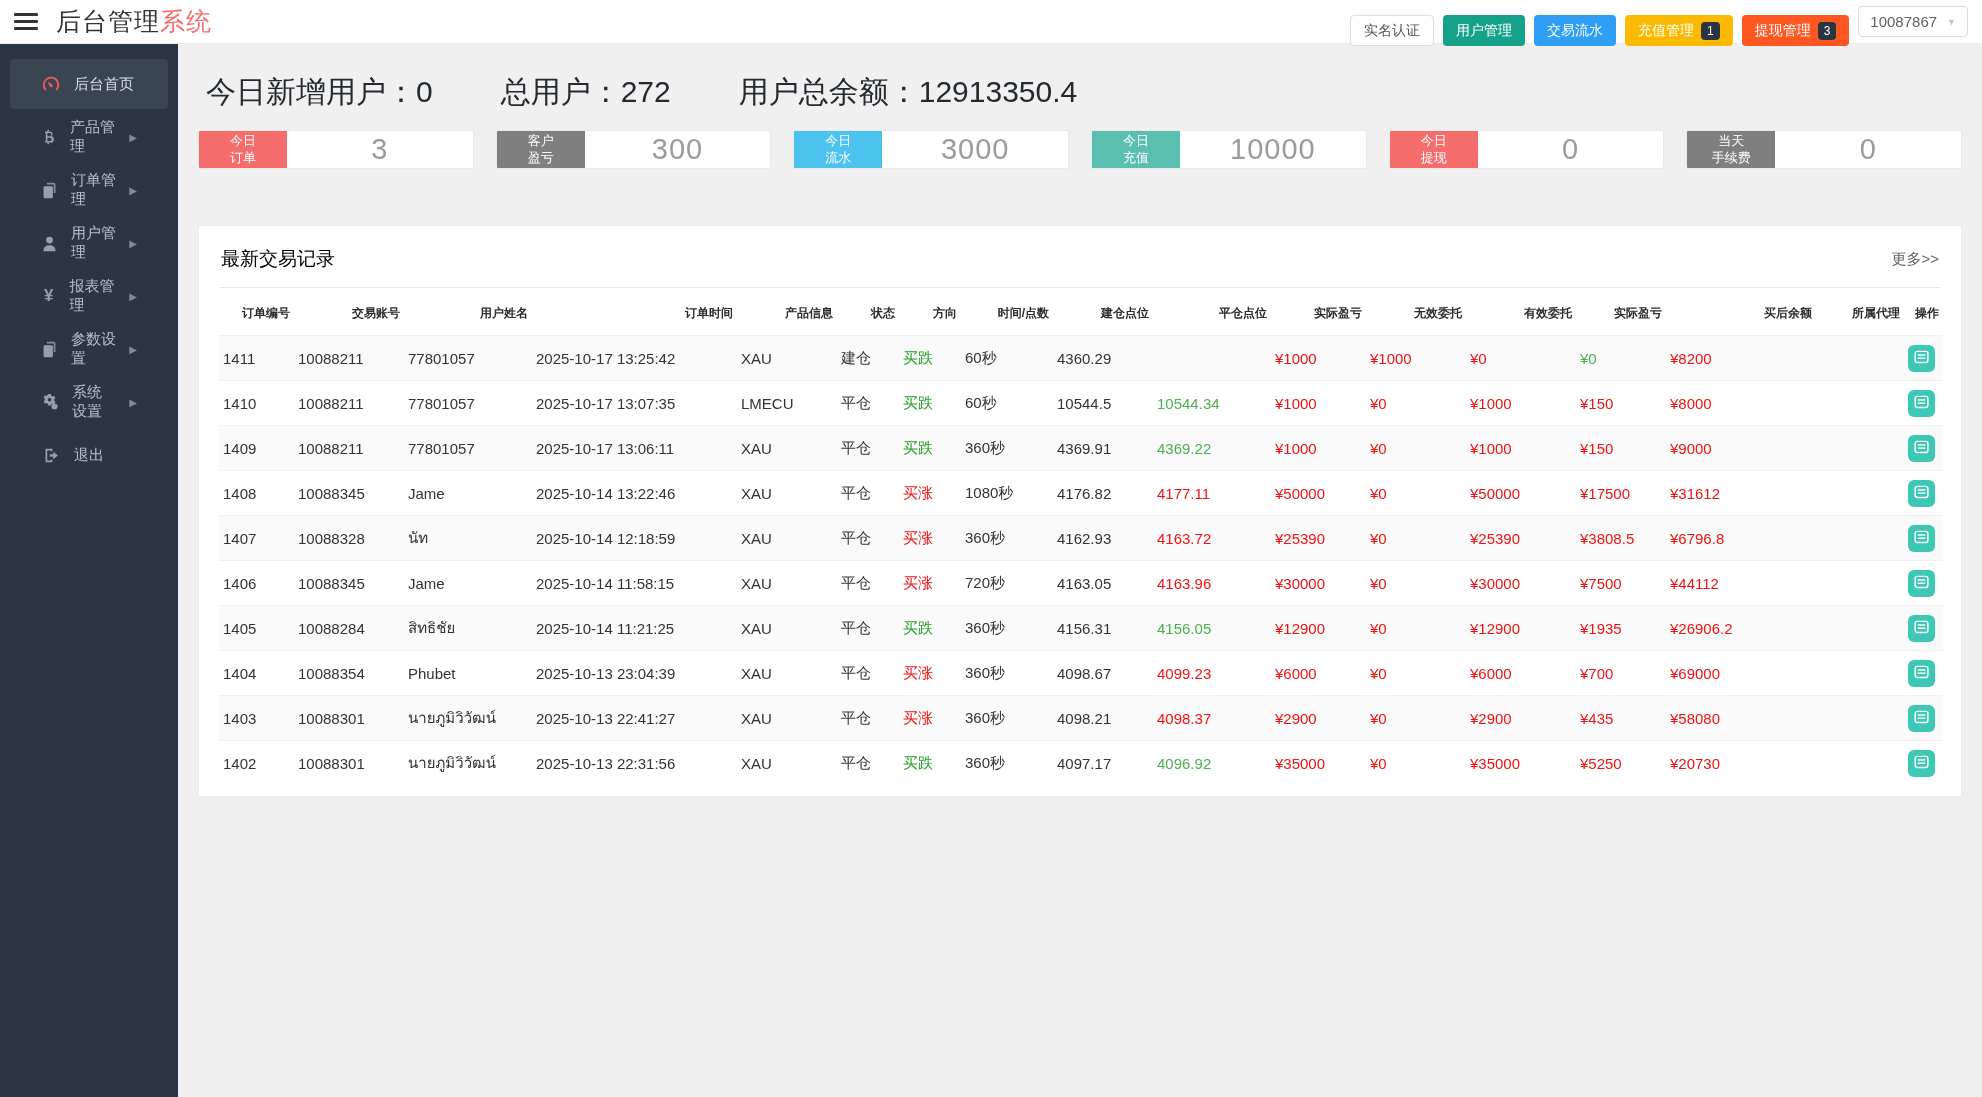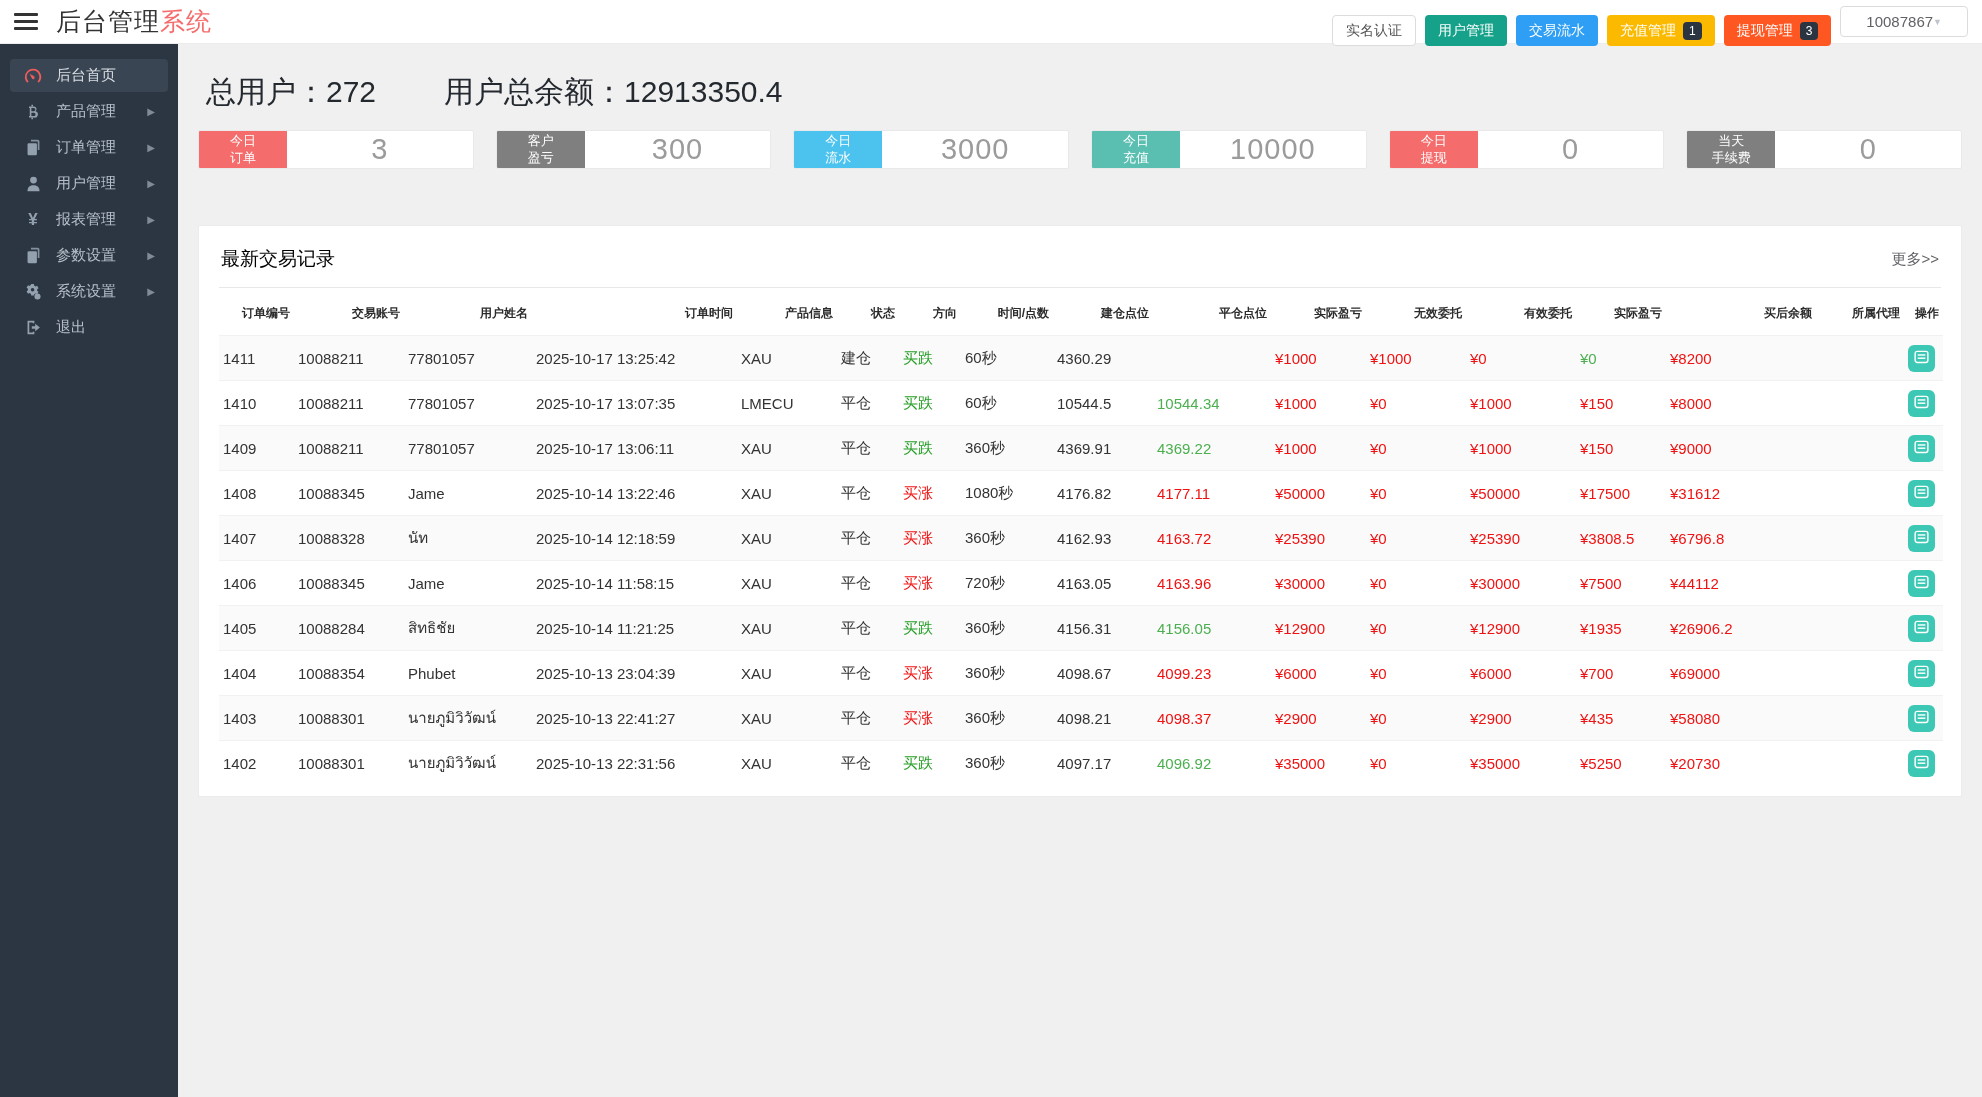--- a/index.html
+++ b/index.html
@@ -24,31 +24,31 @@
     color:#fff; display:flex; align-items:center; gap:7px; cursor:pointer;
     font-family:inherit;
     margin-top:18px;
   }
   .hbtn.plain { background:#fff; border:1px solid #dcdcdc; color:#555; }
   .hbadge { background:#2b3542; color:#fff; font-size:12px; line-height:1;
     padding:3px 6px; border-radius:4px; }
   .account-select {
     height:31px; border:1px solid #dcdcdc; border-radius:4px; background:#fff;
     color:#606266; font-size:15px; display:flex; align-items:center;
-    padding:0 25px; cursor:pointer;
+    padding:0 11px; gap:10px; cursor:pointer;
   }
   .caret { color:#c0c4cc; font-size:9px; }
   
   .sidebar {
     position:absolute; top:44px; left:0; bottom:0; width:178px;
     background:#2c3643; padding-top:12px;
   }
   .side-item {
-    height:33px; margin:3px 10px; display:flex; align-items:center;
-    padding:0 13px; color:#b7bfc9; font-size:15px; border-radius:4px; gap:13px;
+    height:50px; margin:3px 10px; display:flex; align-items:center;
+    padding:0 31px; color:#b7bfc9; font-size:15px; border-radius:4px; gap:13px;
     cursor:pointer;
   }
   .side-item.active { background:#3a4553; color:#d9dee4; }
   .side-icon { width:20px; text-align:center; color:#93a0ad; font-size:16px;
     display:flex; align-items:center; justify-content:center; }
   .side-item.active .side-icon { color:#f05b5b; }
   .side-icon svg { display:block; }
   .chev { margin-left:auto; color:#808b98; font-size:10px; }
   
   .main { position:absolute; left:178px; top:44px; right:0; bottom:0; padding:14px 20px; }
@@ -197,20 +197,21 @@
           <path d="M12 5.5l5.5 4.5L12 14.5V11.5H8v-3h4V5.5z"></path>
         </svg>
       </span>
     <span class="side-label">退出</span>
 
   </div>
   </aside>
 
 <main class="main">
   <div class="stats-line">
+    <div><span>今日新增用户：</span><span>0</span></div>
     <div><span>总用户：</span><span>272</span></div>
     <div><span>用户总余额：</span><span>12913350.4</span></div>
   </div>
 
   <div class="stat-boxes" id="stat-boxes">
       <div class="stat-box">
     <div class="stat-label" style="background: rgb(245, 108, 108);">
       <span>今日</span>
       <span>订单</span>
     </div>

